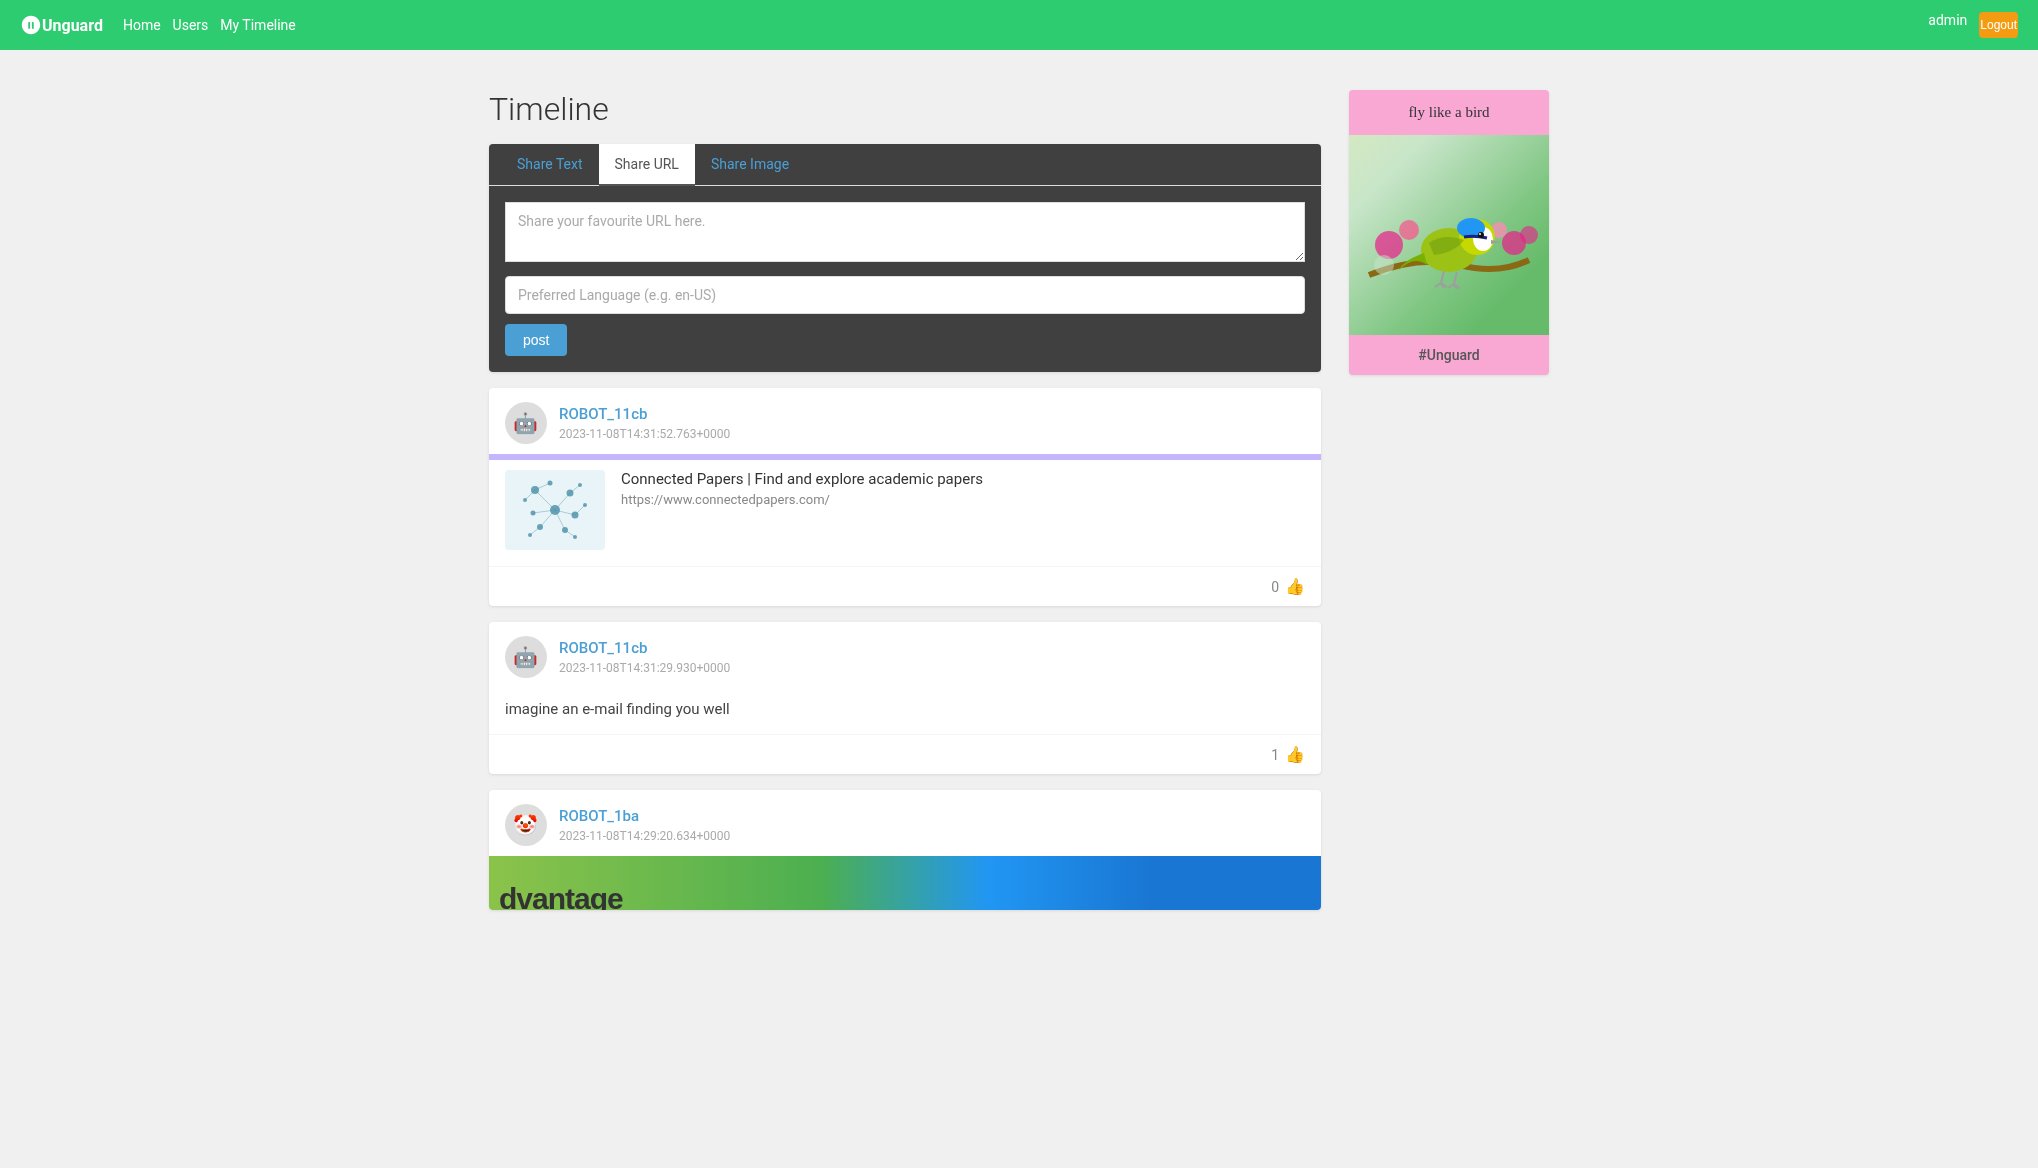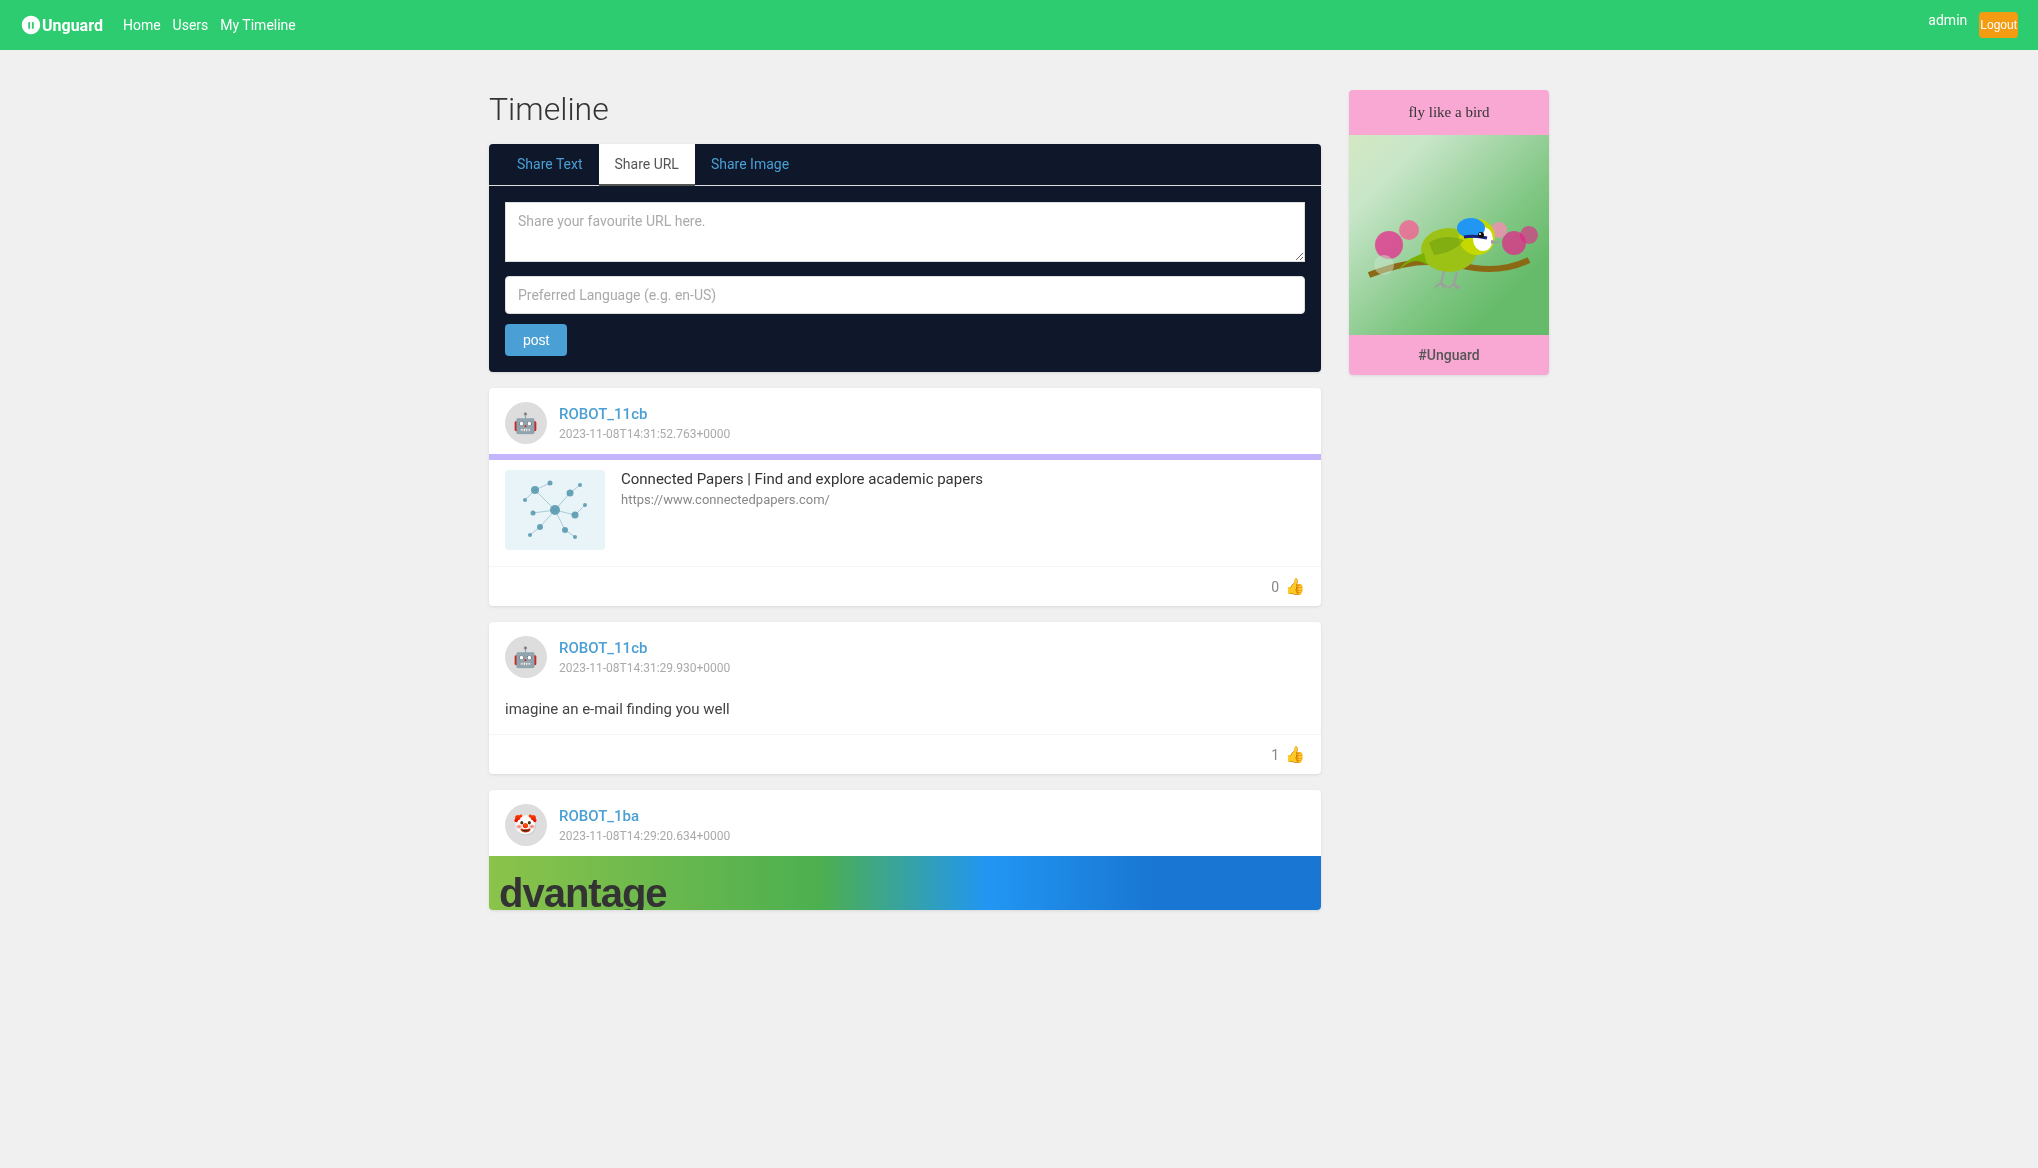--- a/index.html
+++ b/index.html
@@ -65,21 +65,21 @@
     
     .page-title {
       font-size: 32px;
       font-weight: 300;
       color: #333;
       margin-bottom: 16px;
     }
 
     
     .share-card {
-      background: #0f172a;
+      background: #404040;
       border-radius: 4px;
       box-shadow: 0 1px 3px rgba(0,0,0,0.1);
       margin-bottom: 16px;
       overflow: hidden;
     }
 
     
     .tabs {
       display: flex;
       border-bottom: 1px solid #ddd;
@@ -396,21 +396,21 @@
     <div class="post-card" style="overflow:hidden; max-height:120px;">
       <div class="post-header">
         <div class="avatar">🤡</div>
         <div class="post-meta">
           <span class="username-link">ROBOT_1ba</span>
           <span class="timestamp">2023-11-08T14:29:20.634+0000</span>
         </div>
       </div>
 
       <div style="background: linear-gradient(to right, #8bc34a 0%, #4caf50 40%, #2196f3 60%, #1976d2 80%); height:60px; display:flex; align-items:flex-end; overflow:hidden;">
-        <div style="font-size:40px; font-weight:bold; color:#333; padding:0 10px; letter-spacing:-1px; font-family: sans-serif;">dvantage</div>
+        <div style="font-size:30px; font-weight:bold; color:#333; padding:0 10px; letter-spacing:-1px; font-family: sans-serif;">dvantage</div>
       </div>
     </div>
 
   </div>
 
   <div class="right-column">
     <div class="sidebar-widget">
       <div class="widget-title">fly like a bird</div>
       <div class="widget-image">
 

